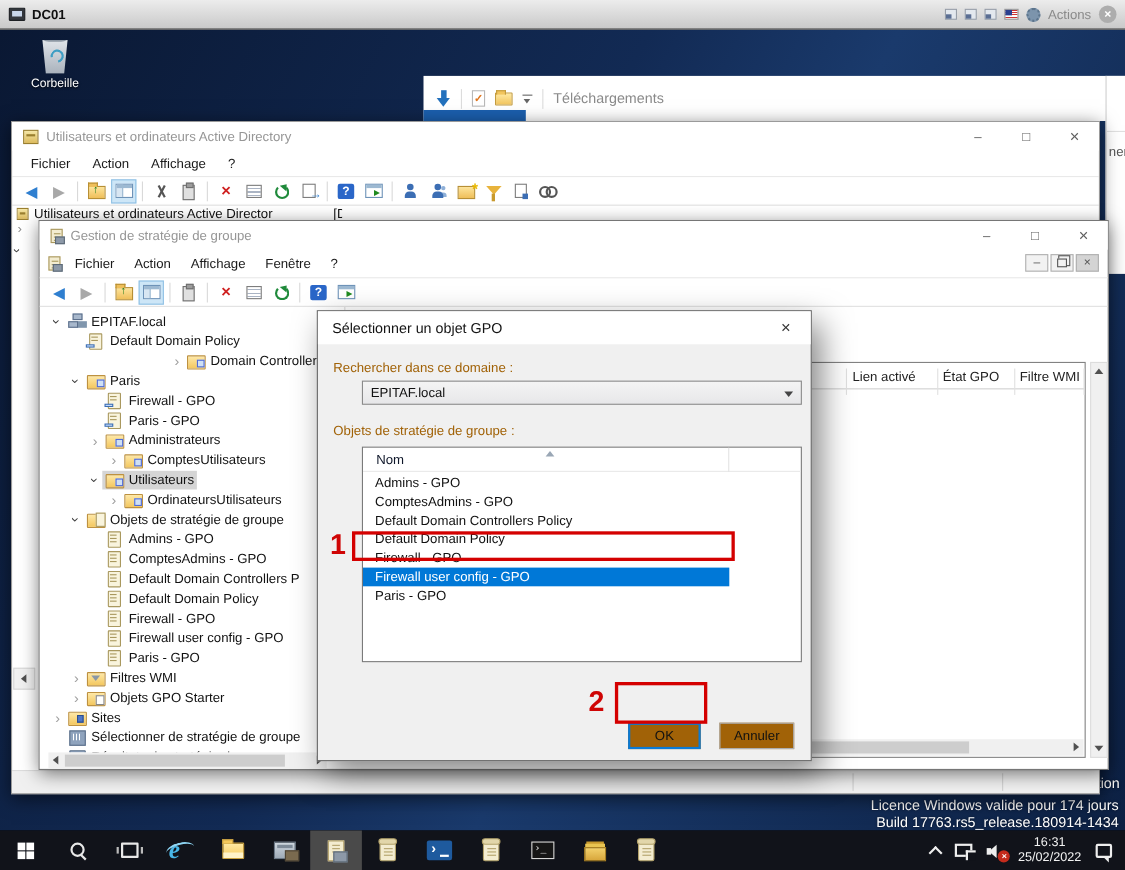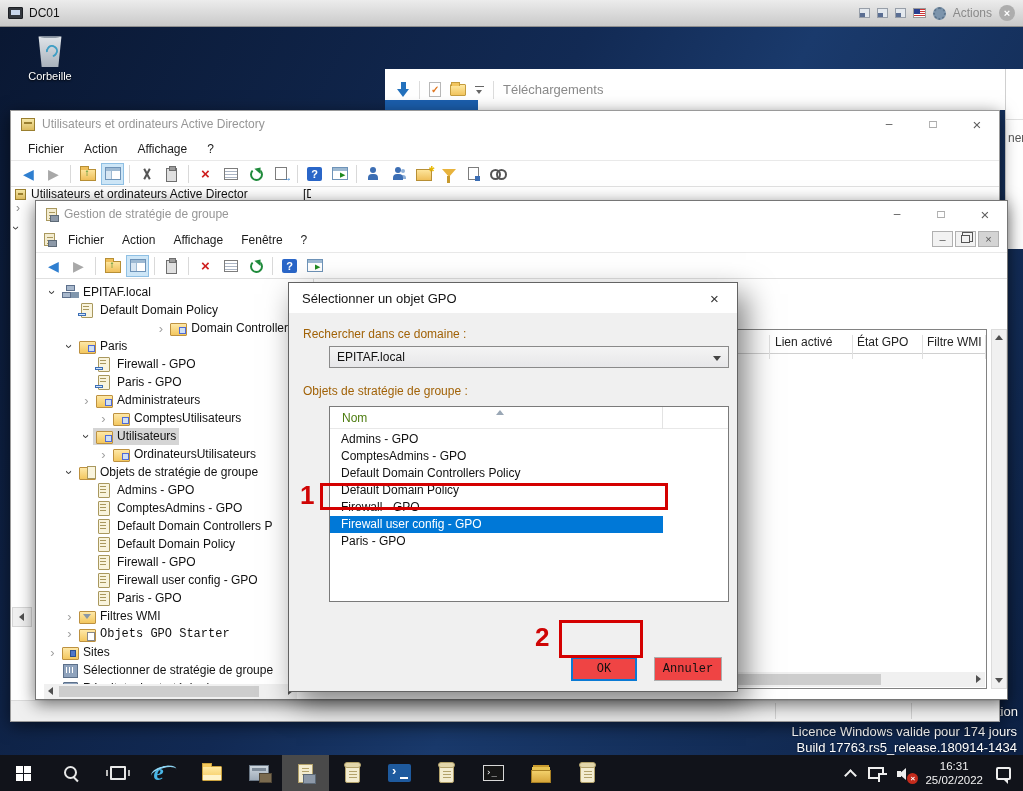--- a/index.html
+++ b/index.html
@@ -4,21 +4,21 @@
 <style>
 *{box-sizing:border-box;margin:0;padding:0}
 html,body{width:1023px;height:791px;overflow:hidden}
 body{font-family:"Liberation Sans",sans-serif;background:#000;position:relative;font-size:12px}
 .abs{position:absolute}
 
 
 #vmbar{left:0;top:0;width:1023px;height:27px;background:linear-gradient(#ececec,#c9c9c9);border-bottom:1px solid #8f8f8f;display:flex;align-items:center;padding:0 8px;z-index:50}
 #vm-ic{width:15px;height:12px;background:#33373d;border:1px solid #1d2024;border-radius:1px;position:relative;margin-right:6px}
 #vm-ic::before{content:"";position:absolute;left:2px;top:2px;right:2px;bottom:3px;background:#c8d6ea}
-#vm-title{font-weight:normal;color:#101010;font-size:12px}
+#vm-title{font-weight:bold;color:#101010;font-size:12px}
 #vm-right{margin-left:auto;display:flex;align-items:center;gap:7px}
 .vmwin{width:11px;height:10px;background:#e3e8ee;border:1px solid #979ea8;position:relative}
 .vmwin::after{content:"";position:absolute;left:0;bottom:0;width:5px;height:4px;background:#5a6e93}
 #vm-flag{width:13px;height:10px;background:repeating-linear-gradient(180deg,#c33 0 1px,#fff 1px 2px);border:1px solid #999;position:relative}
 #vm-flag::before{content:"";position:absolute;left:0;top:0;width:6px;height:5px;background:#2a3f8f}
 #vm-gear{width:13px;height:13px;border-radius:50%;background:#7c94ac;border:2px dotted #5c748c}
 #vm-actions{color:#8a8a8a;font-size:12px}
 #vm-close{width:16px;height:16px;border-radius:50%;background:#adadad;color:#fff;font-size:11px;font-weight:bold;display:flex;align-items:center;justify-content:center}
 
 
@@ -163,28 +163,28 @@
 .mdi .mdi-close{background:#d4d4d4}
 
 
 #gpo-dialog{left:288px;top:255px;width:450px;height:410px;background:#f0f0f0;border:1px solid #636363;box-shadow:8px 12px 28px rgba(0,0,0,.5);z-index:30}
 #gpo-dialog .dtitle{position:absolute;left:0;top:0;right:0;height:30px;background:#fff;display:flex;align-items:center;padding-left:13px;font-size:13px;color:#141414}
 #dlg-close{position:absolute;right:0;top:0;width:45px;height:30px;display:flex;align-items:center;justify-content:center;color:#333;font-size:15px}
 .dlabel{position:absolute;font-size:12px;color:#a16207}
 #dlg-combo{position:absolute;left:40px;top:63px;width:400px;height:22px;background:linear-gradient(#f4f4f4,#e7e7e9);border:1px solid #8a8a8a;display:flex;align-items:center;padding-left:7px;font-size:12px;color:#111}
 #dlg-combo .cv{position:absolute;right:7px;top:9px;border-left:4px solid transparent;border-right:4px solid transparent;border-top:5px solid #444}
 #dlg-list{position:absolute;left:40px;top:123px;width:400px;height:196px;background:#fff;border:1px solid #7a7a7a}
-#dlg-list .lhdr{position:absolute;left:0;top:0;right:0;height:22px;border-bottom:1px solid #e8e8e8;font-size:12px;color:#4d7c0f}
+#dlg-list .lhdr{position:absolute;left:0;top:0;right:0;height:22px;border-bottom:1px solid #e8e8e8;font-size:12px;color:#0f172a}
 #dlg-list .lhdr .nm{position:absolute;left:12px;top:4px}
 #dlg-list .sort{position:absolute;left:166px;top:3px;border-left:4px solid transparent;border-right:4px solid transparent;border-bottom:5px solid #9aa7b5}
 #dlg-list .lvd{position:absolute;left:332px;top:0;width:1px;height:22px;background:#e3e3e3}
 #gpo-rows{position:absolute;left:0;top:24px;right:1px}
 .lrow{height:17px;line-height:17px;padding-left:11px;font-size:12px;color:#111;white-space:nowrap}
 .lrow.sel{background:#0078d7;color:#fff;width:333px}
-.btn{position:absolute;height:24px;background:#ef4444;border:1px solid #adadad;font-size:12px;color:#111;display:flex;align-items:center;justify-content:center;font-family:Liberation Mono, monospace}
+.btn{position:absolute;height:24px;background:#a16207;border:1px solid #adadad;font-size:12px;color:#111;display:flex;align-items:center;justify-content:center;font-family:Liberation Sans, sans-serif}
 #btn-ok{left:282px;top:374px;width:66px;border:2px solid #0a7ad4}
 #btn-cancel{left:365px;top:374px;width:68px}
 
 
 .ann-rect{position:absolute;border:3px solid #d40000;z-index:40}
 .ann-num{position:absolute;color:#cf0505;font-size:26px;font-weight:900;z-index:40;font-family:"Liberation Sans",sans-serif}
 
 
 #taskbar{left:0;top:755px;width:1023px;height:36px;background:#11131a;z-index:60;display:flex;align-items:stretch}
 #taskbar-apps{display:flex}
@@ -565,21 +565,21 @@
             <span>Paris - GPO</span>
           </span>
         </div>
         <div class="trow" style="padding-left: 19px;">
           <span class="tw closed"></span>
           <span class="tsel">
             <span class="tri tri-wmi"></span>
             <span>Filtres WMI</span>
           </span>
         </div>
-        <div class="trow" style="padding-left: 19px; font-family: Liberation Mono, monospace;">
+        <div class="trow" style="padding-left: 19px;">
           <span class="tw closed"></span>
           <span class="tsel">
             <span class="tri tri-starter"></span>
             <span>Objets GPO Starter</span>
           </span>
         </div>
         <div class="trow" style="padding-left: 2px;">
           <span class="tw closed"></span>
           <span class="tsel">
             <span class="tri tri-sites"></span>

